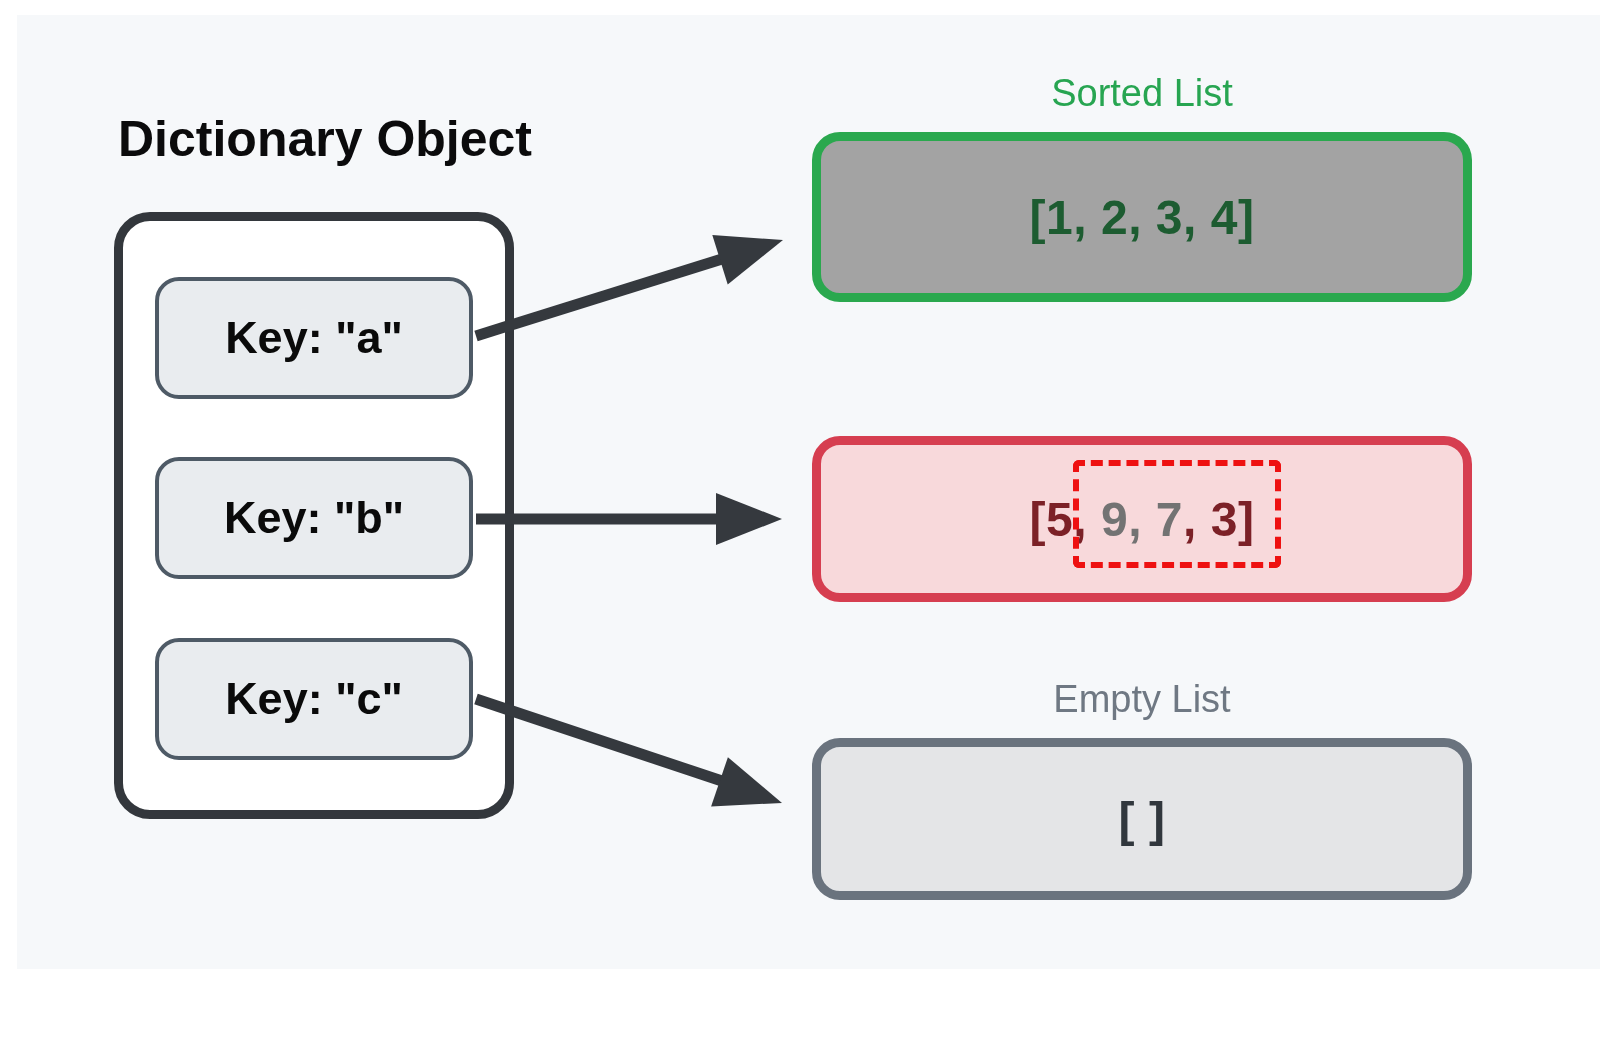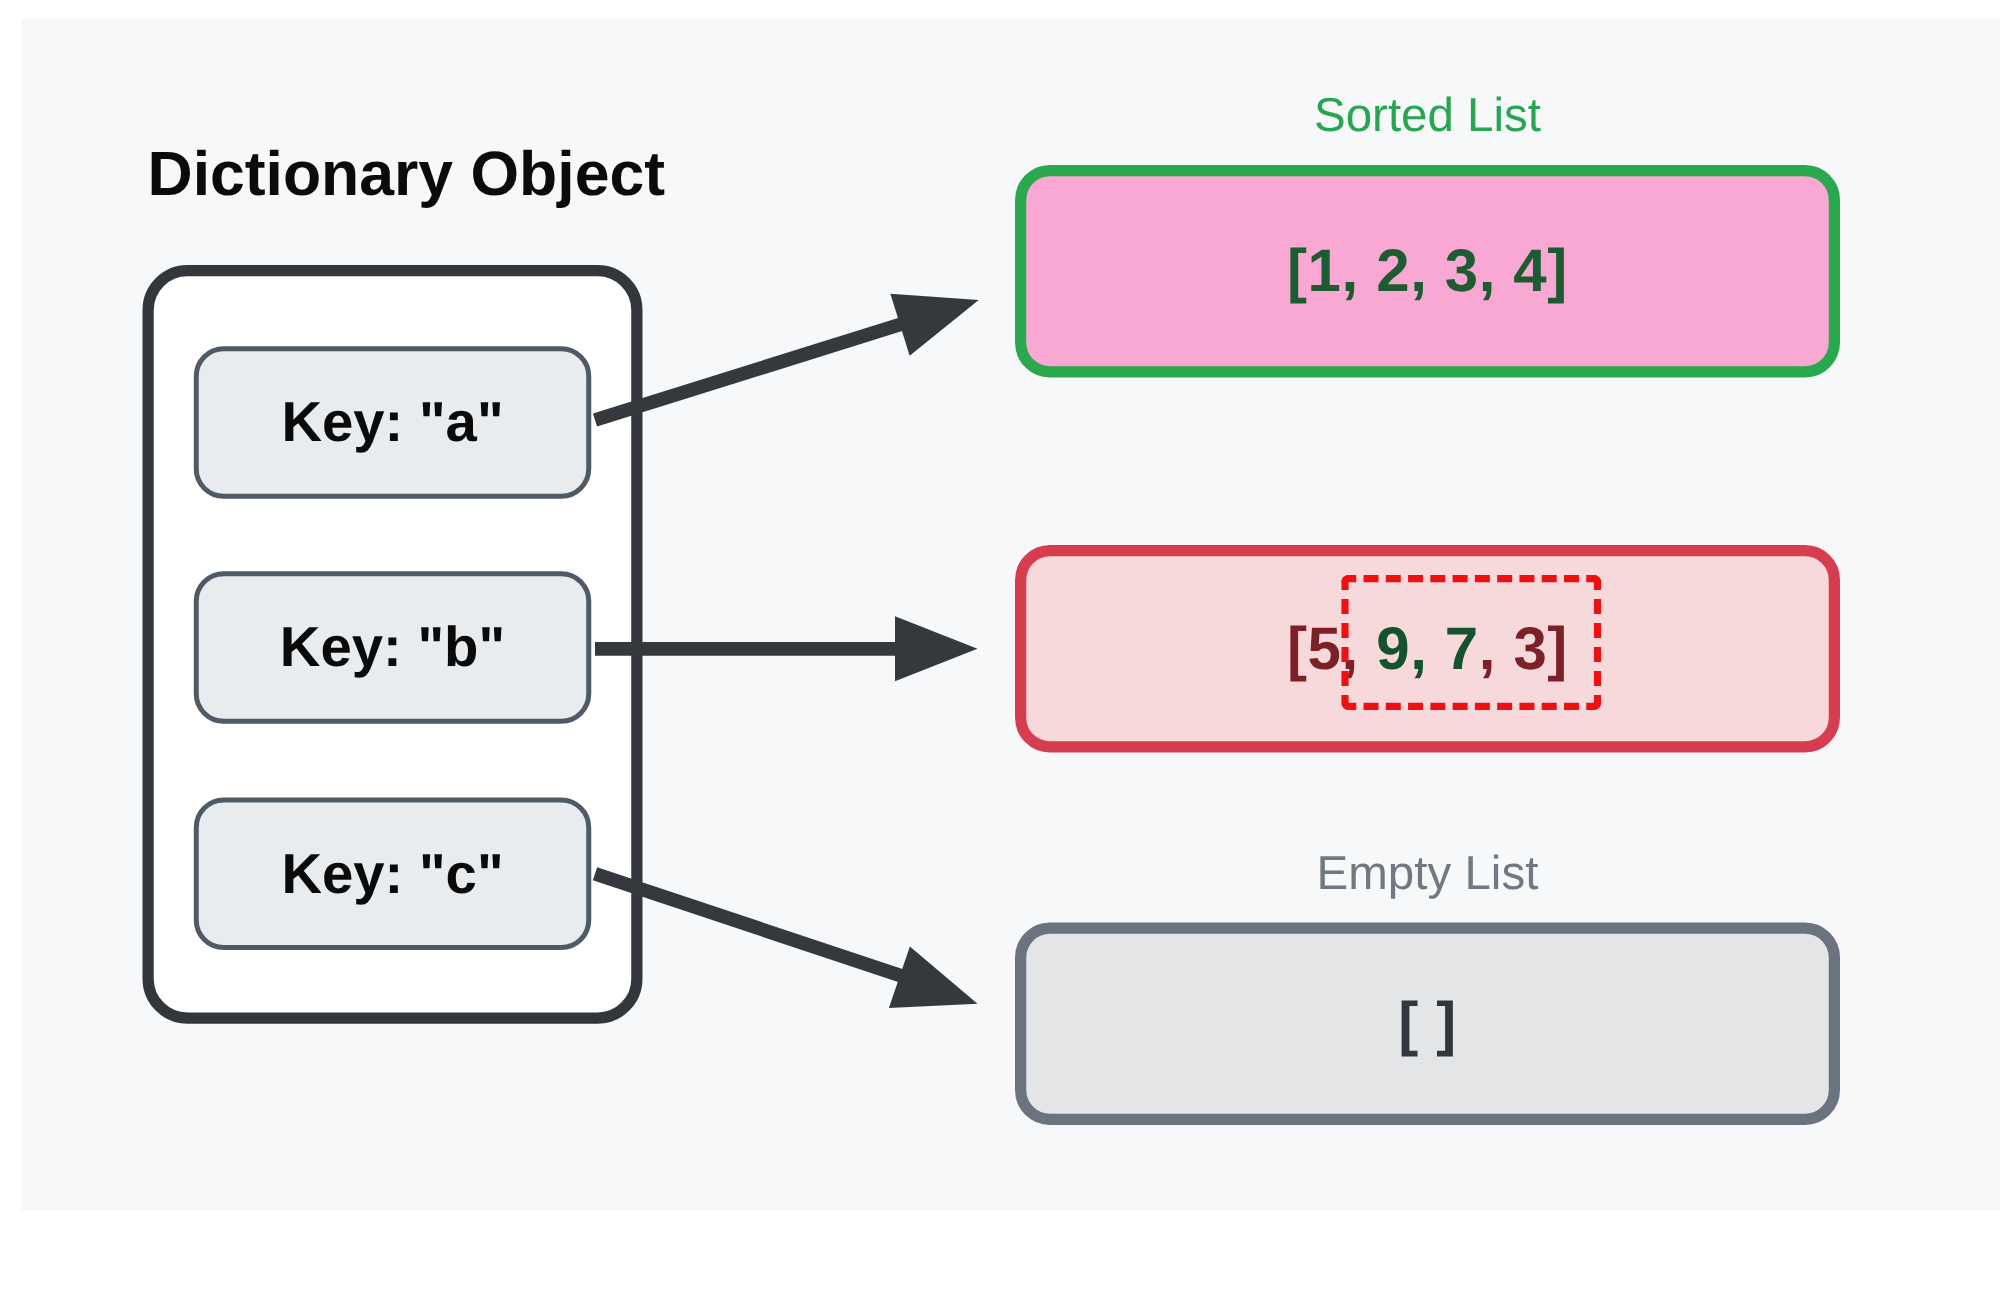--- a/index.html
+++ b/index.html
@@ -95,39 +95,39 @@
     align-items: center;
     justify-content: center;
     font-size: 48px;
     font-weight: 700;
     letter-spacing: 0.5px;
     white-space: pre;
   }
   #sorted-box {
     top: 132px;
     height: 170px;
-    background: #f9a8d4;
+    background: #a3a3a3;
     border: 9px solid #2aa84e;
     color: #1d5c31;
   }
   #unsorted-box {
     top: 436px;
     height: 166px;
     background: #f8d9db;
     border: 9px solid #d63e50;
     color: #7c2127;
   }
   #empty-box {
     top: 738px;
     height: 162px;
     background: #e4e5e7;
     border: 9px solid #6a737e;
     color: #31373d;
   }
-  .hl-red { color: #14532d; }
+  .hl-red { color: #737373; }
 
   #dashed-highlight {
     left: 1073px;
     top: 460px;
     width: 208px;
     height: 108px;
     box-sizing: border-box;
     border: 6px dashed #ee1111;
     border-radius: 6px;
     background: transparent;

